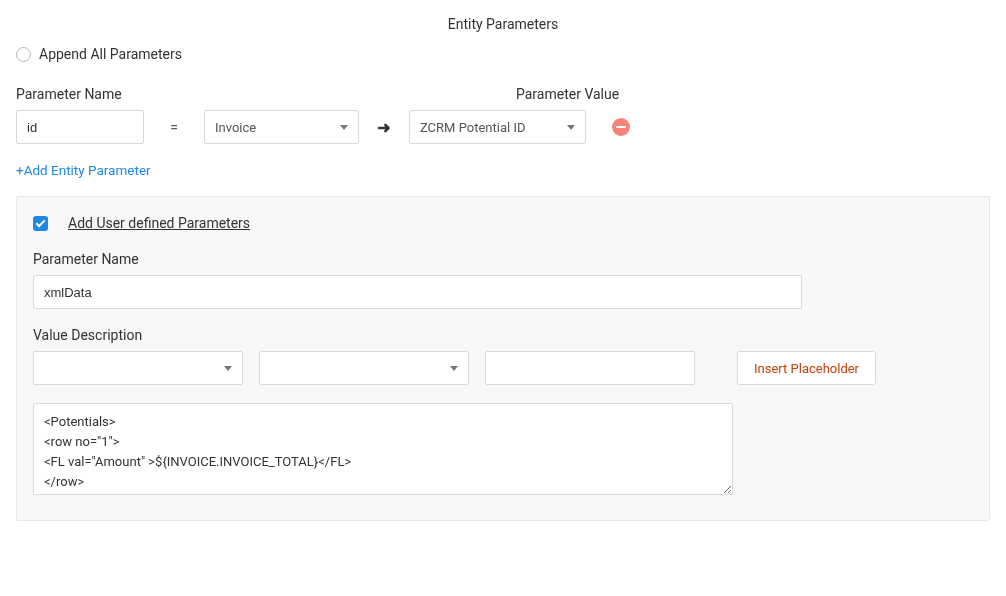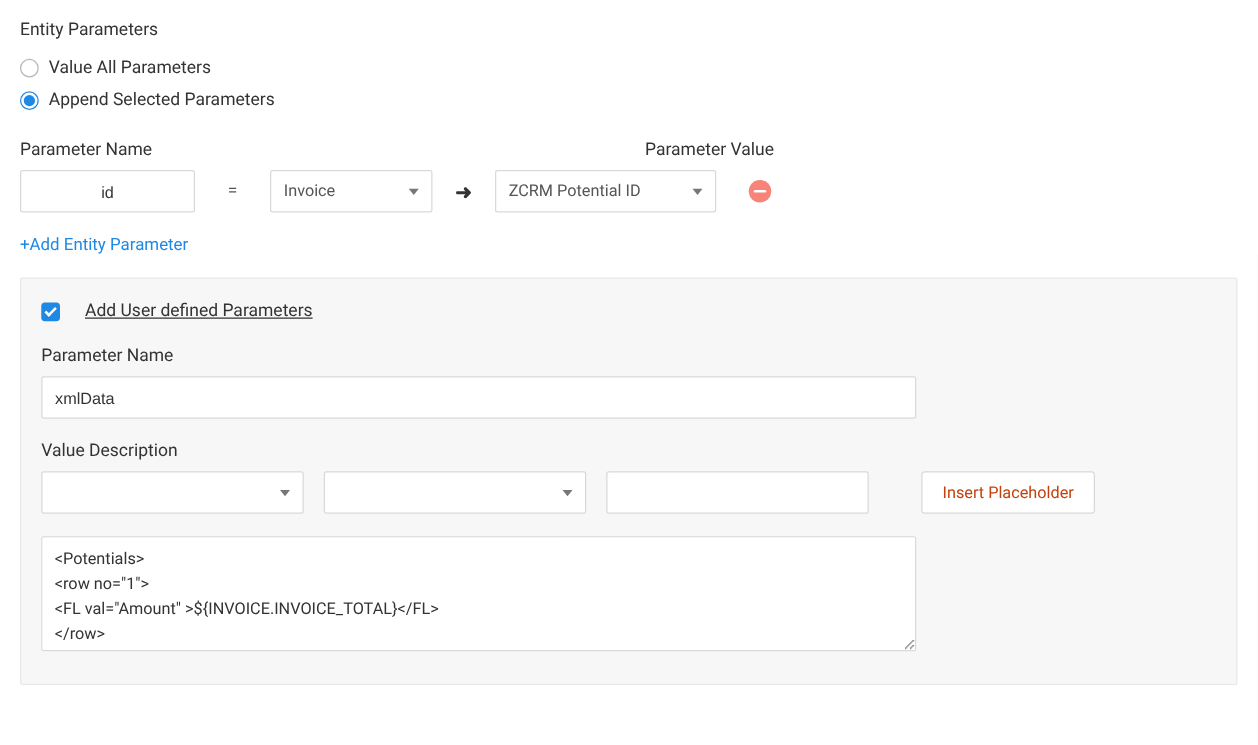--- a/index.html
+++ b/index.html
@@ -9,20 +9,21 @@
     font-family: -apple-system, BlinkMacSystemFont, "Segoe UI", Roboto, "Helvetica Neue", Arial, sans-serif;
     font-size: 14px;
     color: #333;
     background: #fff;
     width: 1006px;
   }
   .section-title {
     font-size: 14px;
     color: #333;
     margin-bottom: 14px;
+    text-align: center;
   }
   .radio-group { margin-bottom: 24px; }
   .radio-row {
     display: flex;
     align-items: center;
     margin-bottom: 10px;
     gap: 8px;
   }
   .radio {
     width: 15px;
@@ -147,21 +148,21 @@
     width: 3px; height: 7px;
     border: solid #fff;
     border-width: 0 2px 2px 0;
     transform: rotate(45deg);
   }
   .field-label {
     font-size: 14px;
     color: #333;
     margin-bottom: 8px;
   }
-  .wide-input { width: 700px; }
+  .wide-input { width: 769px; }
   .vd-row {
     display: flex;
     align-items: center;
     gap: 16px;
     margin-bottom: 18px;
   }
   .vd-select { width: 210px; }
   .vd-text { width: 210px; }
   .btn {
     height: 34px;
@@ -193,37 +194,33 @@
 </head>
 <body>
 
 
 
 <div class="section-title">Entity Parameters</div>
 
 <div class="radio-group">
   <div class="radio-row">
     <div class="radio"></div>
-    <span class="radio-label">Value All Parameters</span>
-  </div>
-  <div class="radio-row">
-    <div class="radio selected"></div>
-    <span class="radio-label">Append Selected Parameters</span>
+    <span class="radio-label">Append All Parameters</span>
   </div>
 </div>
 
 <div class="param-labels">
   <div class="param-name-label">Parameter Name</div>
   <div class="param-value-label">Parameter Value</div>
 </div>
 
 <div class="param-row">
-  <input class="text-input" style="width: 140px; text-align: center;" value="id">
+  <input class="text-input" style="width: 128px;" value="id">
   <div class="eq">=</div>
-  <div class="select" style="width:130px">
+  <div class="select" style="width:155px">
     <span>Invoice</span>
     <span class="chevron"></span>
   </div>
   <div class="arrow-icon">➜</div>
   <div class="select" style="width:177px">
     <span>ZCRM Potential ID</span>
     <span class="chevron"></span>
   </div>
   <div class="remove-icon"></div>
 </div>

